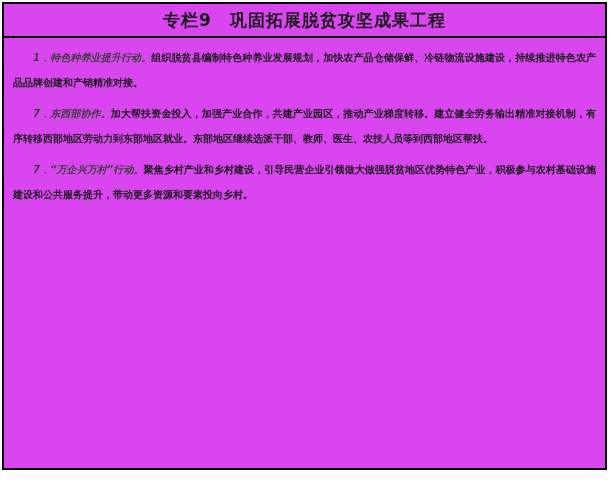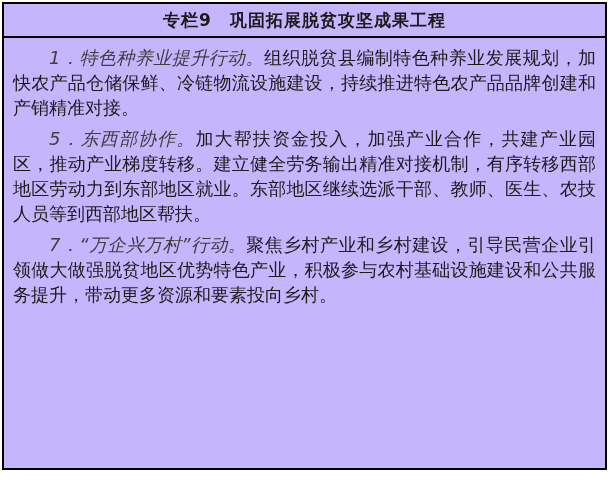--- a/index.html
+++ b/index.html
@@ -16,63 +16,64 @@
     overflow: hidden;
   }
   .box {
     position: absolute;
     left: 2px;
     top: 2px;
     width: 605px;
     height: 468px;
     box-sizing: border-box;
     border: 2px solid #000000;
-    background: #c4b5fd;
+    background: #d946ef;
   }
   .box-title {
     height: 34px;
     box-sizing: border-box;
     border-bottom: 2px solid #000000;
     display: flex;
     align-items: center;
     justify-content: center;
     font-size: 17px;
     font-weight: bold;
     color: #1a1a1a;
     letter-spacing: 1px;
     white-space: pre;
   }
   .box-body {
     padding: 7px 9px 0 9px;
   }
   .item {
     margin: 0 0 6px 0;
     padding: 0;
-    font-size: 18px;
+    font-size: 10px;
     line-height: 25px;
     color: #1c1c1c;
     text-indent: 2em;
     text-align: justify;
+    font-weight: bold;
   }
   .item .lead {
     font-style: italic;
     color: #3f3f3f;
   }
   .item .body-text {
     font-style: normal;
     color: #1c1c1c;
   }
 </style>
 </head>
 <body>
 
 <div class="page">
   <div class="box">
     <div class="box-title">
       <span>专栏9　巩固拓展脱贫攻坚成果工程</span>
     </div>
     <div class="box-body">
       <p class="item"><span class="lead">1．特色种养业提升行动。</span><span class="body-text">组织脱贫县编制特色种养业发展规划，加快农产品仓储保鲜、冷链物流设施建设，持续推进特色农产品品牌创建和产销精准对接。</span></p>
-      <p class="item"><span class="lead">5．东西部协作。</span><span class="body-text">加大帮扶资金投入，加强产业合作，共建产业园区，推动产业梯度转移。建立健全劳务输出精准对接机制，有序转移西部地区劳动力到东部地区就业。东部地区继续选派干部、教师、医生、农技人员等到西部地区帮扶。</span></p>
+      <p class="item"><span class="lead">7．东西部协作。</span><span class="body-text">加大帮扶资金投入，加强产业合作，共建产业园区，推动产业梯度转移。建立健全劳务输出精准对接机制，有序转移西部地区劳动力到东部地区就业。东部地区继续选派干部、教师、医生、农技人员等到西部地区帮扶。</span></p>
       <p class="item"><span class="lead">7．“万企兴万村”行动。</span><span class="body-text">聚焦乡村产业和乡村建设，引导民营企业引领做大做强脱贫地区优势特色产业，积极参与农村基础设施建设和公共服务提升，带动更多资源和要素投向乡村。</span></p>
     </div>
   </div>
 </div>
 
 </body></html>

